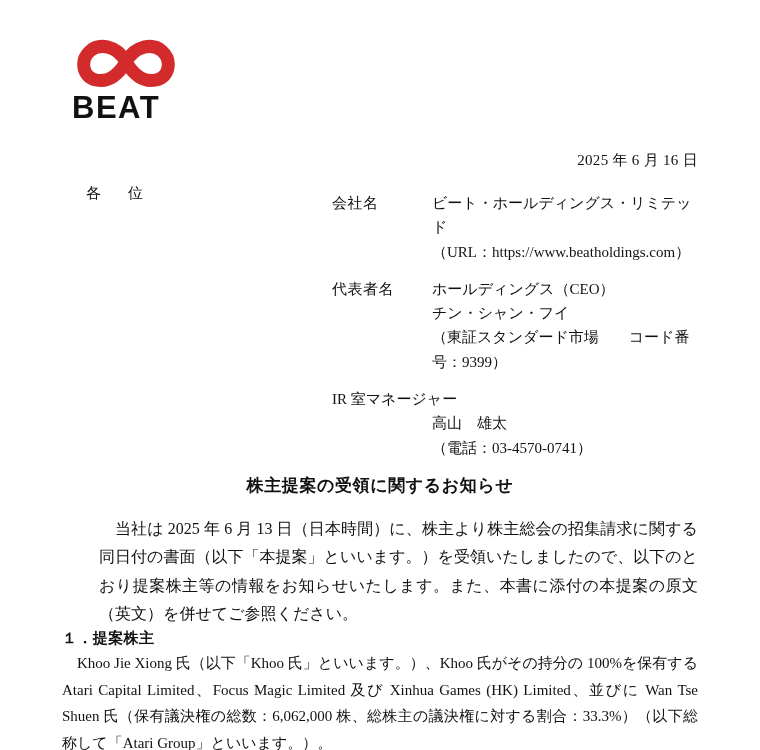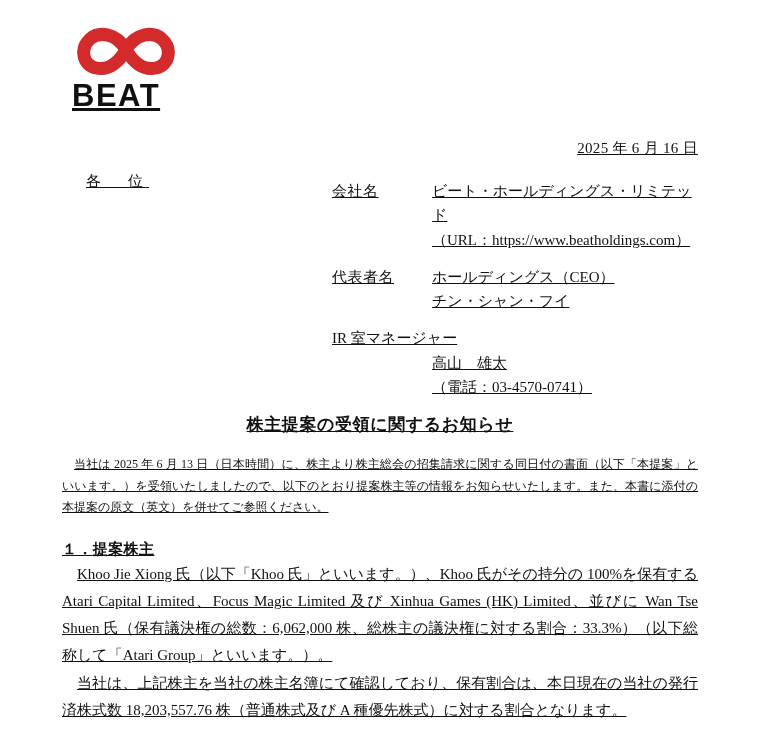--- a/index.html
+++ b/index.html
@@ -12,22 +12,21 @@
     background: #ffffff;
     font-family: "Liberation Serif", serif;
     color: #111111;
     overflow: hidden;
   }
   .page {
     position: relative;
     width: 760px;
     height: 652px;
     box-sizing: border-box;
-    padding: 0 62px;
-    text-decoration: underline;
+    padding: 12px 62px;
   }
 
   
   .logo-block {
     padding-top: 22px;
     width: 140px;
     margin-left: 8px;
   }
   .logo-mark {
     width: 112px;
@@ -92,35 +91,35 @@
   .doc-title {
     text-align: center;
     font-size: 17px;
     font-weight: bold;
     margin-top: 14px;
     letter-spacing: 0.6px;
   }
 
   
   .body-para {
-    font-size: 12px;
+    font-size: 16px;
     line-height: 1.78;
     margin-top: 18px;
     text-align: justify;
     text-justify: inter-ideograph;
+    margin-left: 37px;
   }
   .indent1 {
     text-indent: 1em;
   }
 
   
   .section-head {
     font-size: 15px;
     font-weight: bold;
-    margin-top: 22px;
     letter-spacing: 0.4px;
   }
   .section-body {
     font-size: 15px;
     line-height: 1.78;
     margin-top: 2px;
     text-align: justify;
     text-justify: inter-ideograph;
   }
 </style>
@@ -151,20 +150,21 @@
     </div>
     <div class="info-sub">（URL：https://www.beatholdings.com）</div>
 
     <div class="info-gap"></div>
 
     <div class="info-row">
       <div class="info-label">代表者名</div>
       <div class="info-val">ホールディングス（CEO）</div>
     </div>
     <div class="info-sub">チン・シャン・フイ</div>
+    <div class="info-sub">（東証スタンダード市場　　コード番号：9399）</div>
 
     <div class="info-gap"></div>
 
     <div class="info-row">
       <div class="info-val">IR 室マネージャー</div>
     </div>
     <div class="info-sub">高山　雄太</div>
     <div class="info-sub">（電話：03-4570-0741）</div>
 
   </div>

